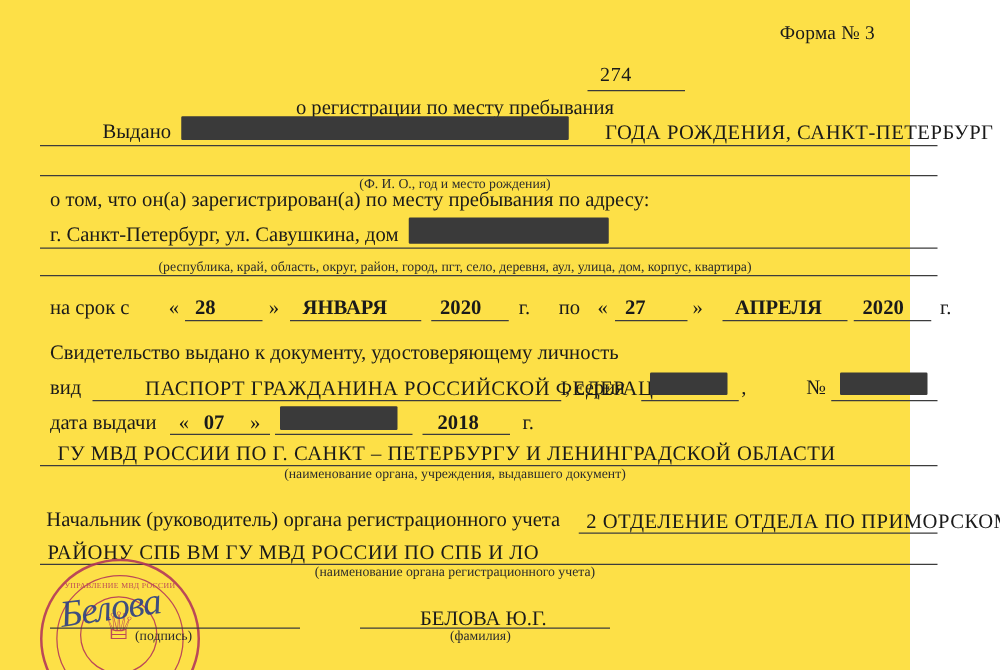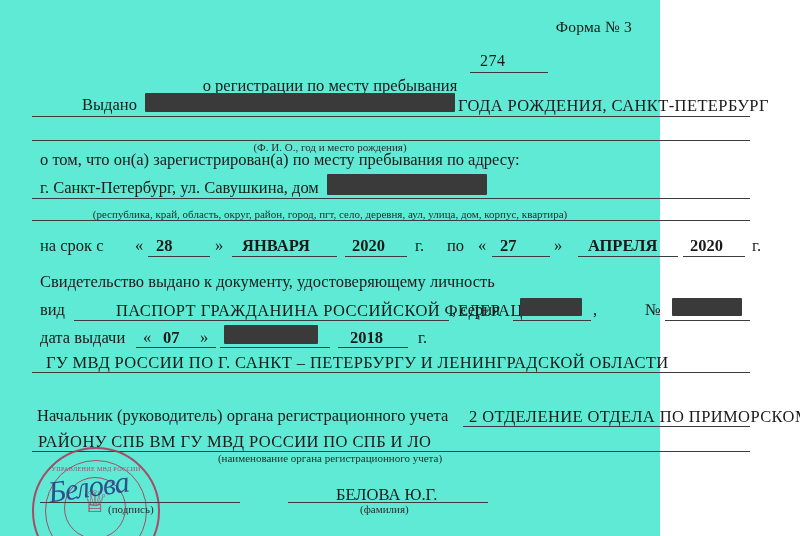--- a/index.html
+++ b/index.html
@@ -10,23 +10,23 @@
     width: 800px;
     height: 536px;
     background: #ffffff;
     font-family: "Liberation Serif", serif;
     color: #1a1a1a;
     overflow: hidden;
     position: relative;
   }
   .page {
     position: relative;
-    width: 660px;
+    width: 728px;
     height: 536px;
-    background: #5eead4;
+    background: #fde047;
     text-decoration: underline;
   }
   .form-no {
     position: absolute;
     top: 18px;
     right: 28px;
     font-size: 15.5px;
     letter-spacing: 0.2px;
   }
   .title {
@@ -172,21 +172,21 @@
 <div class="page">
 
   <div class="form-no">Форма № 3</div>
 
   <div class="title-num">274</div>
   <div class="title-num-line"></div>
   <div class="subtitle">о регистрации по месту пребывания</div>
 
   <div class="lbl" style="top:95px; left:82px;">Выдано</div>
   <div class="redact" style="top:93px; left:145px; width:310px; height:19px;"></div>
-  <div class="val caps" style="top:96px; left:458px;text-align:center;">ГОДА РОЖДЕНИЯ, САНКТ-ПЕТЕРБУРГ</div>
+  <div class="val caps" style="top:96px; left:484px;text-align:center;">ГОДА РОЖДЕНИЯ, САНКТ-ПЕТЕРБУРГ</div>
   <div class="rule" style="top:116px; left:32px; width:718px;"></div>
   <div class="rule" style="top:140px; left:32px; width:718px;"></div>
   <div class="lbl-sm center" style="top:141px;">(Ф. И. О., год и место рождения)</div>
 
   <div class="lbl" style="top:178px; left:40px;">г. Санкт-Петербург, ул. Савушкина, дом</div>
   <div class="lbl" style="top:150px; left:40px;">о том, что он(а) зарегистрирован(а) по месту пребывания по адресу:</div>
   <div class="redact" style="top:174px; left:327px; width:160px; height:21px;"></div>
   <div class="rule" style="top:198px; left:32px; width:718px;"></div>
   <div class="rule" style="top:220px; left:32px; width:718px;"></div>
   <div class="lbl-sm center" style="top:208px;">(республика, край, область, округ, район, город, пгт, село, деревня, аул, улица, дом, корпус, квартира)</div>
@@ -230,20 +230,21 @@
   <div class="lbl" style="top:328px; left:200px;">»</div>
   <div class="rule" style="top:347px; left:136px; width:80px;"></div>
   <div class="redact" style="top:325px; left:224px; width:94px; height:19px;"></div>
   <div class="rule" style="top:347px; left:220px; width:110px;"></div>
   <div class="val val-b" style="top:328px; left:350px;">2018</div>
   <div class="rule" style="top:347px; left:338px; width:70px;"></div>
   <div class="lbl" style="top:328px; left:418px;">г.</div>
 
   <div class="val caps" style="top:353px; left:46px;">ГУ  МВД  РОССИИ  ПО  Г. САНКТ – ПЕТЕРБУРГУ  И  ЛЕНИНГРАДСКОЙ ОБЛАСТИ</div>
   <div class="rule" style="top:372px; left:32px; width:718px;"></div>
+  <div class="lbl-sm center" style="top:373px;">(наименование органа, учреждения, выдавшего документ)</div>
 
   <div class="lbl" style="top:406px; left:37px;">Начальник (руководитель) органа регистрационного учета</div>
   <div class="val caps" style="top:407px; left:469px;">2 ОТДЕЛЕНИЕ ОТДЕЛА  ПО ПРИМОРСКОМУ</div>
   <div class="rule" style="top:426px; left:463px; width:287px;"></div>
   <div class="val caps" style="top:432px; left:38px;">РАЙОНУ СПБ ВМ  ГУ  МВД  РОССИИ  ПО СПБ  И  ЛО</div>
   <div class="rule" style="top:451px; left:32px; width:718px;"></div>
   <div class="lbl-sm center" style="top:452px;">(наименование органа регистрационного учета)</div>
 
   <div class="stamp">
     <div class="stamp-txt-top">УПРАВЛЕНИЕ МВД РОССИИ</div>

